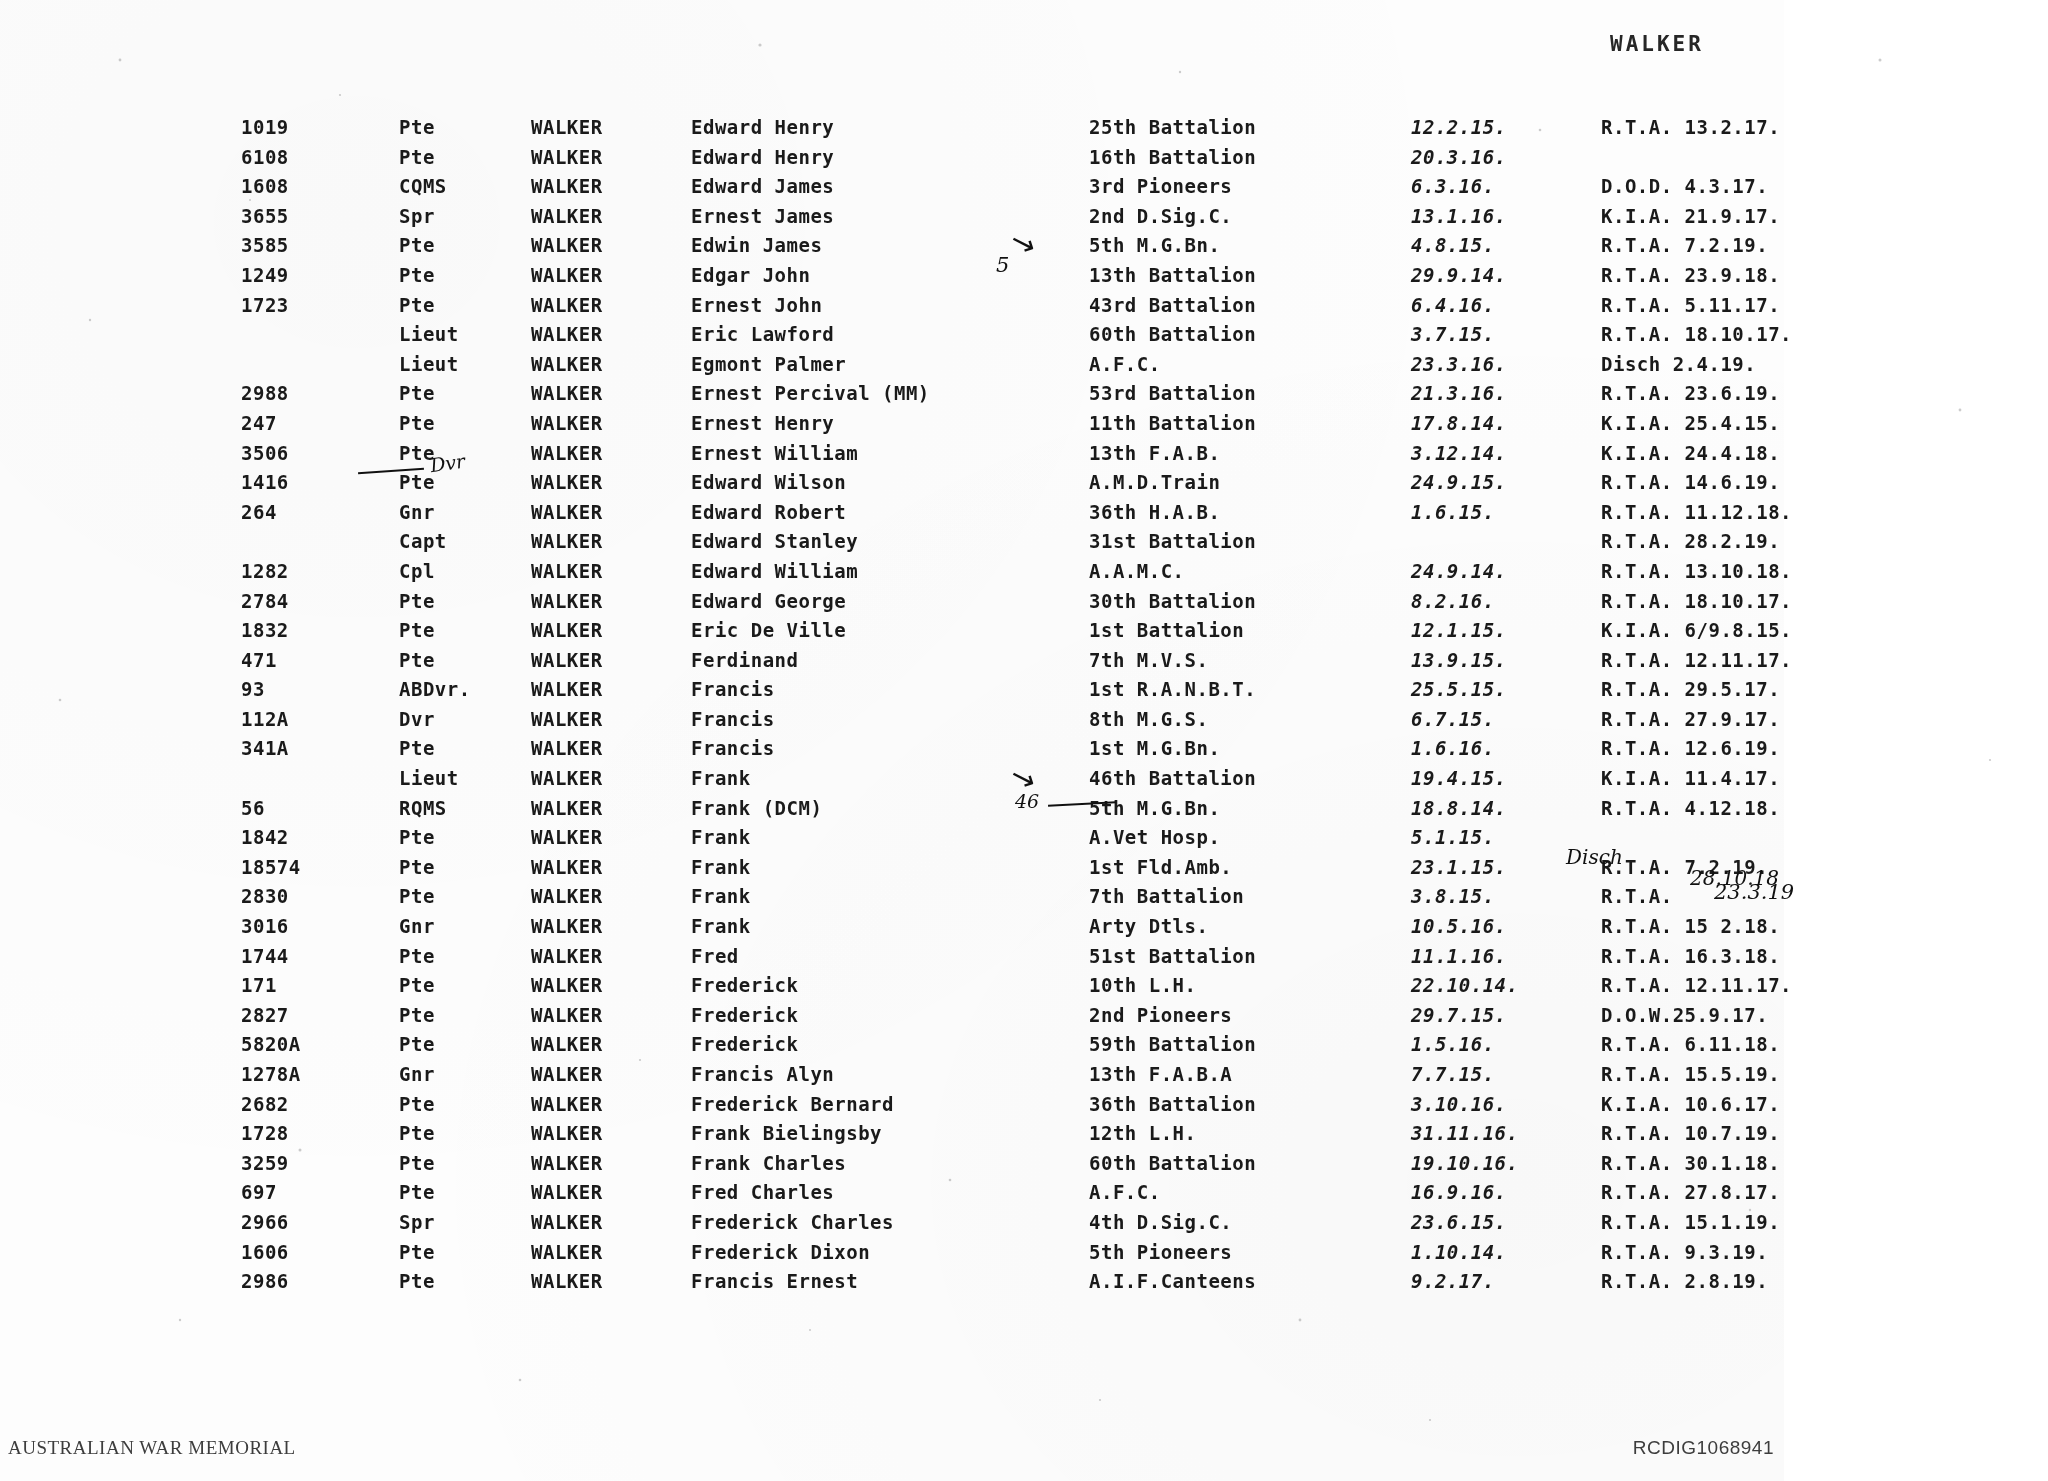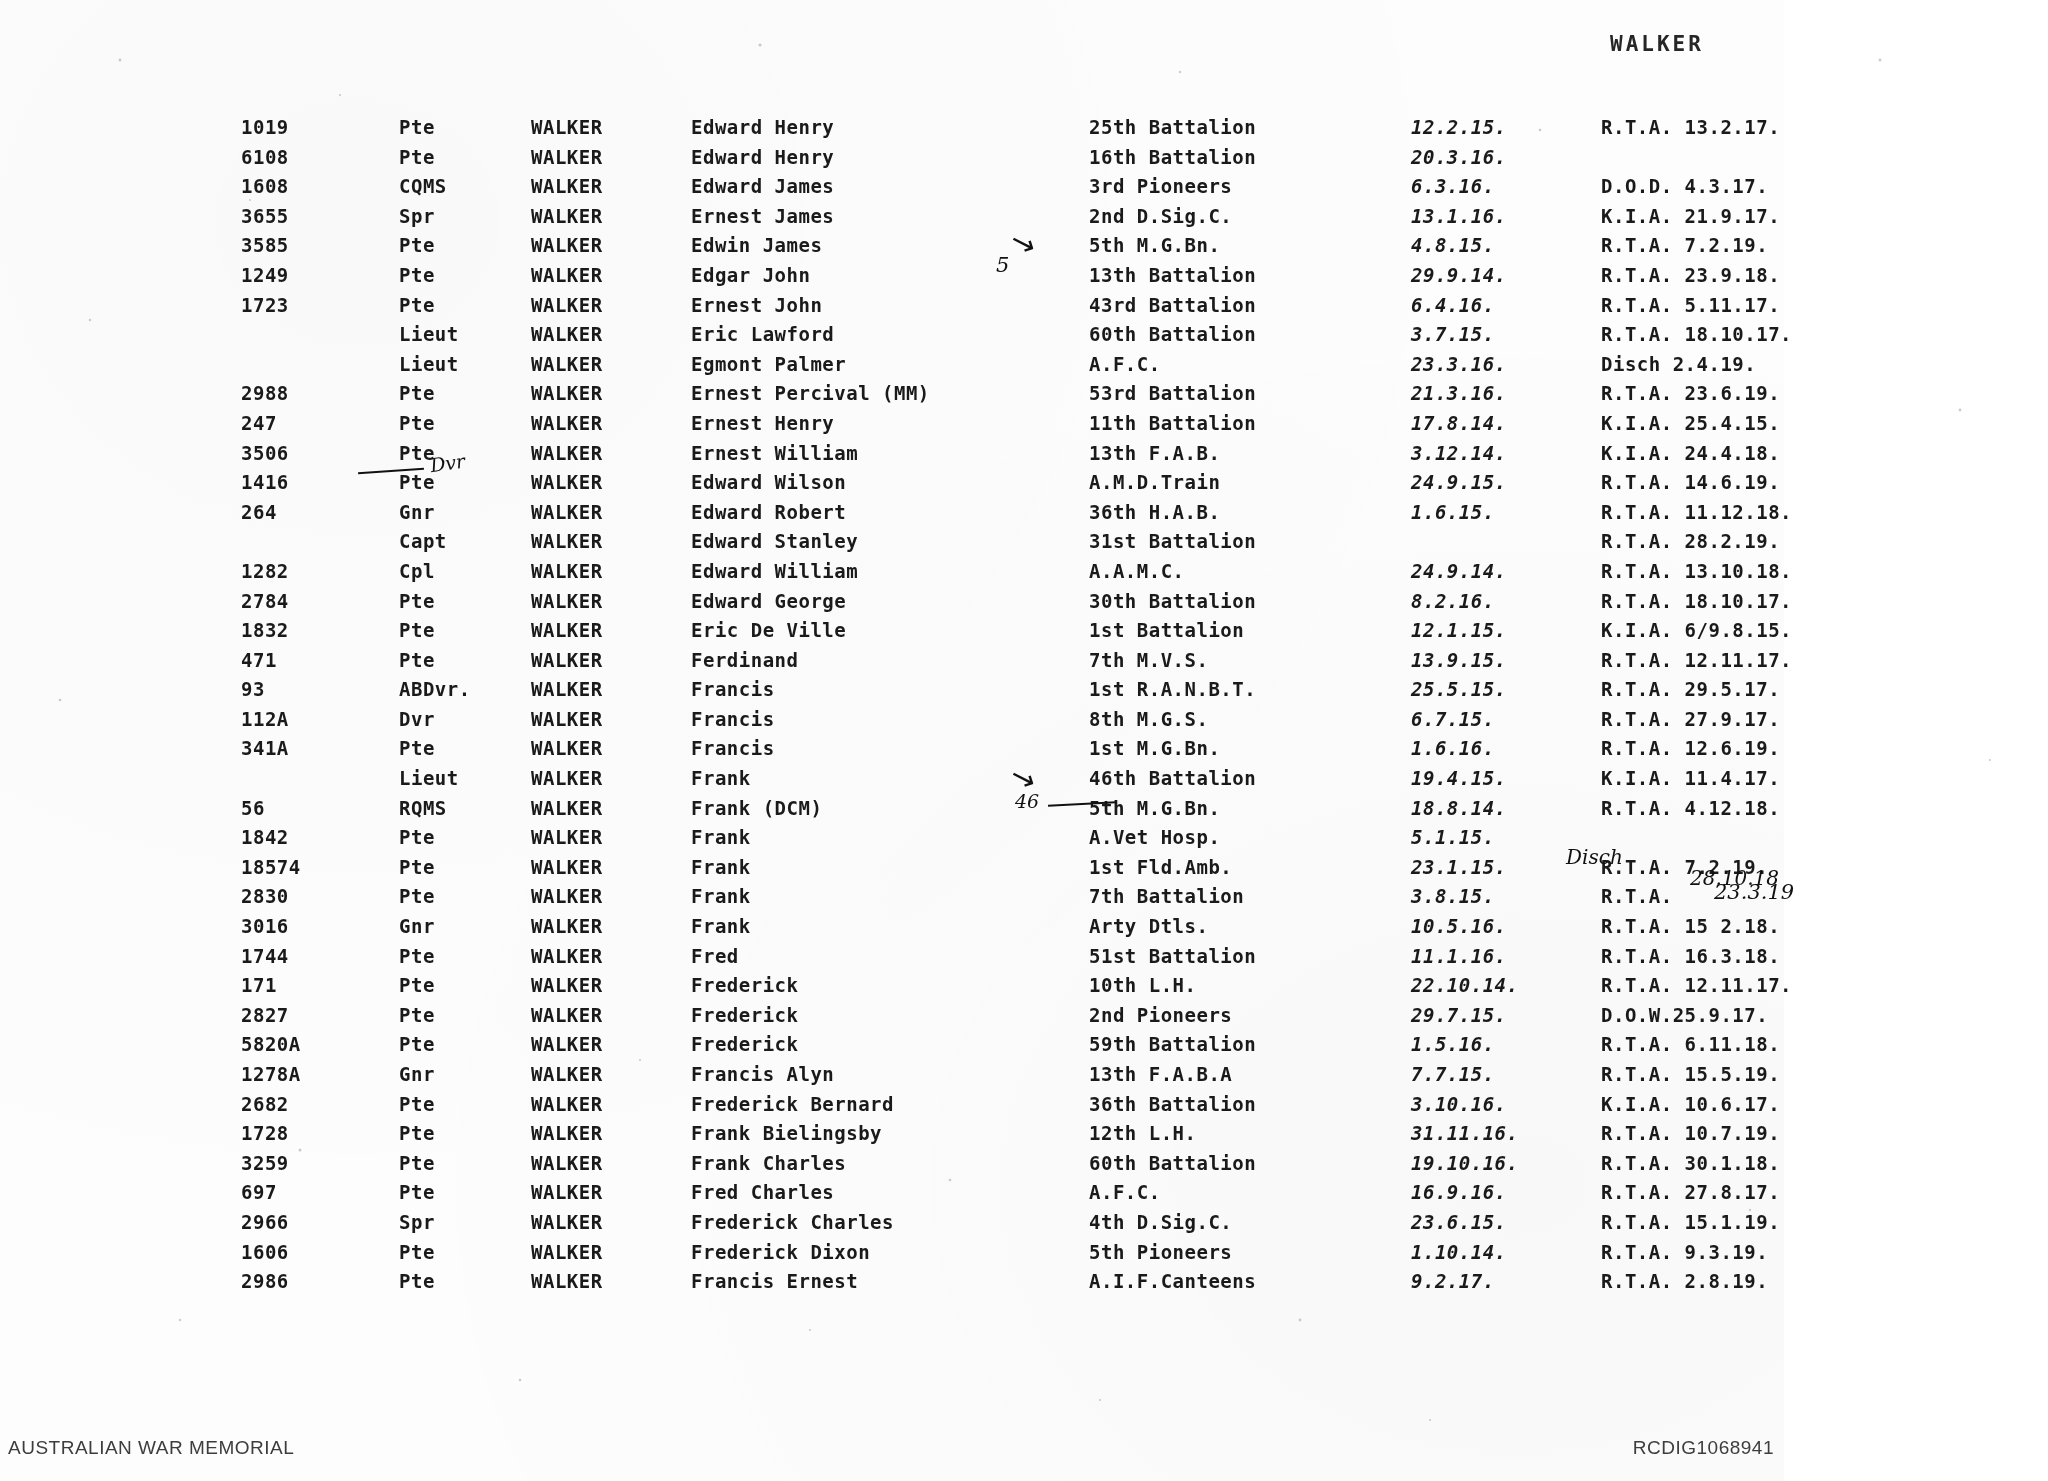--- a/index.html
+++ b/index.html
@@ -100,21 +100,21 @@
   #pen-arrow-2 { left: 1010px; top: 760px; transform: rotate(-18deg); }
   #pen-strike2 { position:absolute; left: 1048px; top: 803px; width: 68px; height: 2px; background:#111; transform: rotate(-3deg); }
   #pen-disch   { left: 1566px; top: 845px; font-size: 20px; }
   #pen-disch-d { left: 1690px; top: 842px; font-size: 20px; margin-top: 24px; }
   #pen-233     { left: 1690px; top: 880px; font-size: 21px; margin-left: 24px; }
 
   #footer-left {
     position: absolute;
     left: 8px;
     top: 1437px;
-    font-family: Liberation Sans, sans-serif;
+    font-family: Liberation Serif, serif;
     font-size: 19px;
     color: #3d3d3d;
     letter-spacing: 0.5px;
   }
   #footer-right {
     position: absolute;
     right: 10px;
     top: 1437px;
     font-family: "Liberation Sans", sans-serif;
     font-size: 19px;

